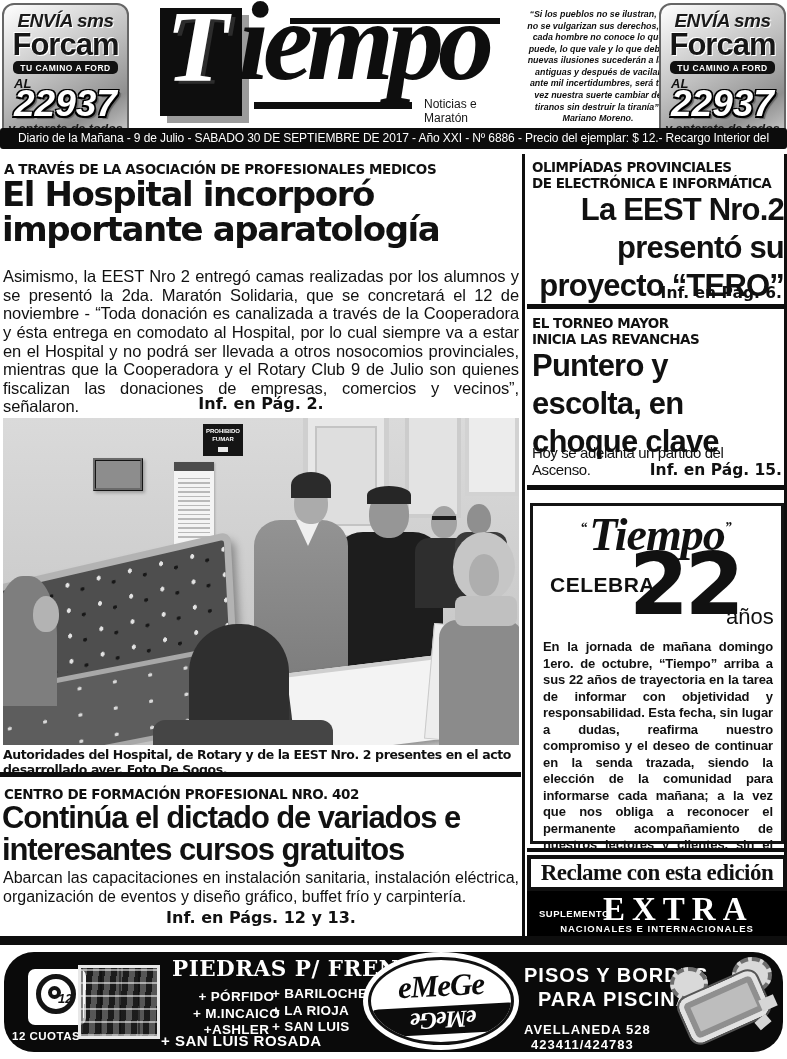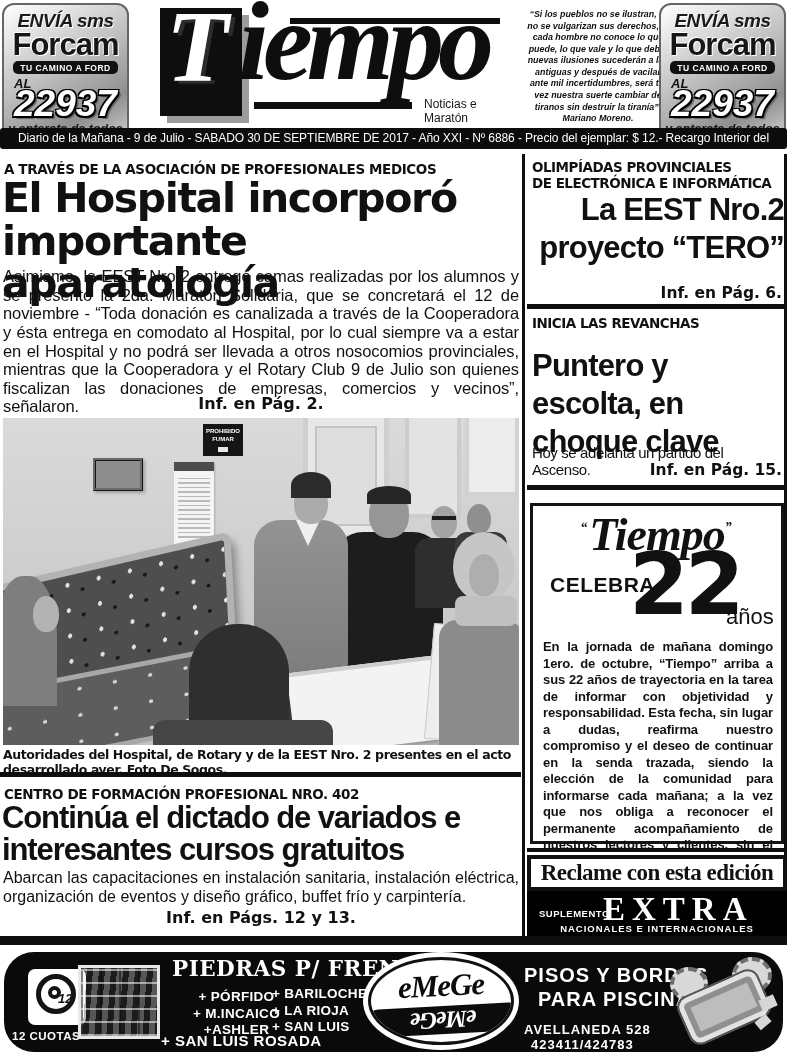--- a/index.html
+++ b/index.html
@@ -49,21 +49,21 @@
 
   
   .vline { position:absolute; background:#0e0e0e; width:3px; top:154px; height:782px; }
   .v-mid { left:522px; } .v-right { left:784px; }
   .hrule { position:absolute; background:#0e0e0e; }
 
   
   .kicker { font-weight:bold; font-size:13.5px; font-family:"DejaVu Sans",sans-serif; letter-spacing:-0.4px; }
   .lead-kicker { left:4px; top:161px; }
   .lead-headline { left:2px; top:177px; width:518px; font-family:"DejaVu Sans",sans-serif;
-                   font-weight:bold; font-size:41px; line-height:1.04; letter-spacing:-1.4px; }
+                   font-weight:bold; font-size:34px; line-height:1.04; letter-spacing:-1.4px; }
   .lead-body { left:3px; top:267px; width:516px; font-size:16.5px; line-height:1.13; text-align:justify;
                letter-spacing:-0.1px; }
   .page-ref { font-weight:bold; font-size:16px; text-align:center; font-family:"DejaVu Sans",sans-serif; }
   .lead-ref { left:3px; top:394px; width:516px; }
 
   
   .photo { left:3px; top:418px; width:516px; height:327px; background:linear-gradient(#dadada 0%,#cccccc 55%,#c2c2c2 100%); overflow:hidden; }
   .door1 { left:300px; top:0; width:86px; height:122px; background:#e7e7e7; border:5px solid #cfcfcf; border-top:none; }
   .door1i { left:312px; top:8px; width:62px; height:100px; background:#dedede; border:2px solid #c4c4c4; }
   .door2 { left:402px; top:0; width:56px; height:100px; background:#e3e3e3; border:4px solid #cccccc; border-top:none; }
@@ -313,26 +313,28 @@
   <div class="abs courses-body">Abarcan las capacitaciones en instalación sanitaria, instalación eléctrica, organización de eventos y diseño gráfico, buffet frío y carpintería.</div>
   <div class="abs page-ref courses-ref">Inf. en Págs. 12 y 13.</div>
   <div class="hrule hr-full"></div>
 
   <div class="abs r-kicker rk1">
     <div>OLIMPÍADAS PROVINCIALES</div>
     <div>DE ELECTRÓNICA E INFORMÁTICA</div>
   </div>
   <div class="abs r-headline rh1">
     <div>La EEST Nro.2</div>
+    <div>presentó su</div>
     <div>proyecto “TERO”</div>
   </div>
   <div class="abs r-ref rr1">Inf. en Pág. 6.</div>
   <div class="hrule hr-r1"></div>
 
   <div class="abs r-kicker rk2">
+    <div>EL TORNEO MAYOR</div>
     <div>INICIA LAS REVANCHAS</div>
   </div>
   <div class="abs r-headline rh2">
     <div>Puntero y</div>
     <div>escolta, en</div>
     <div>choque clave</div>
   </div>
   <div class="abs r-deck">Hoy se adelanta un partido del Ascenso.</div>
   <div class="abs r-ref rr2">Inf. en Pág. 15.</div>
   <div class="hrule hr-r2"></div>

